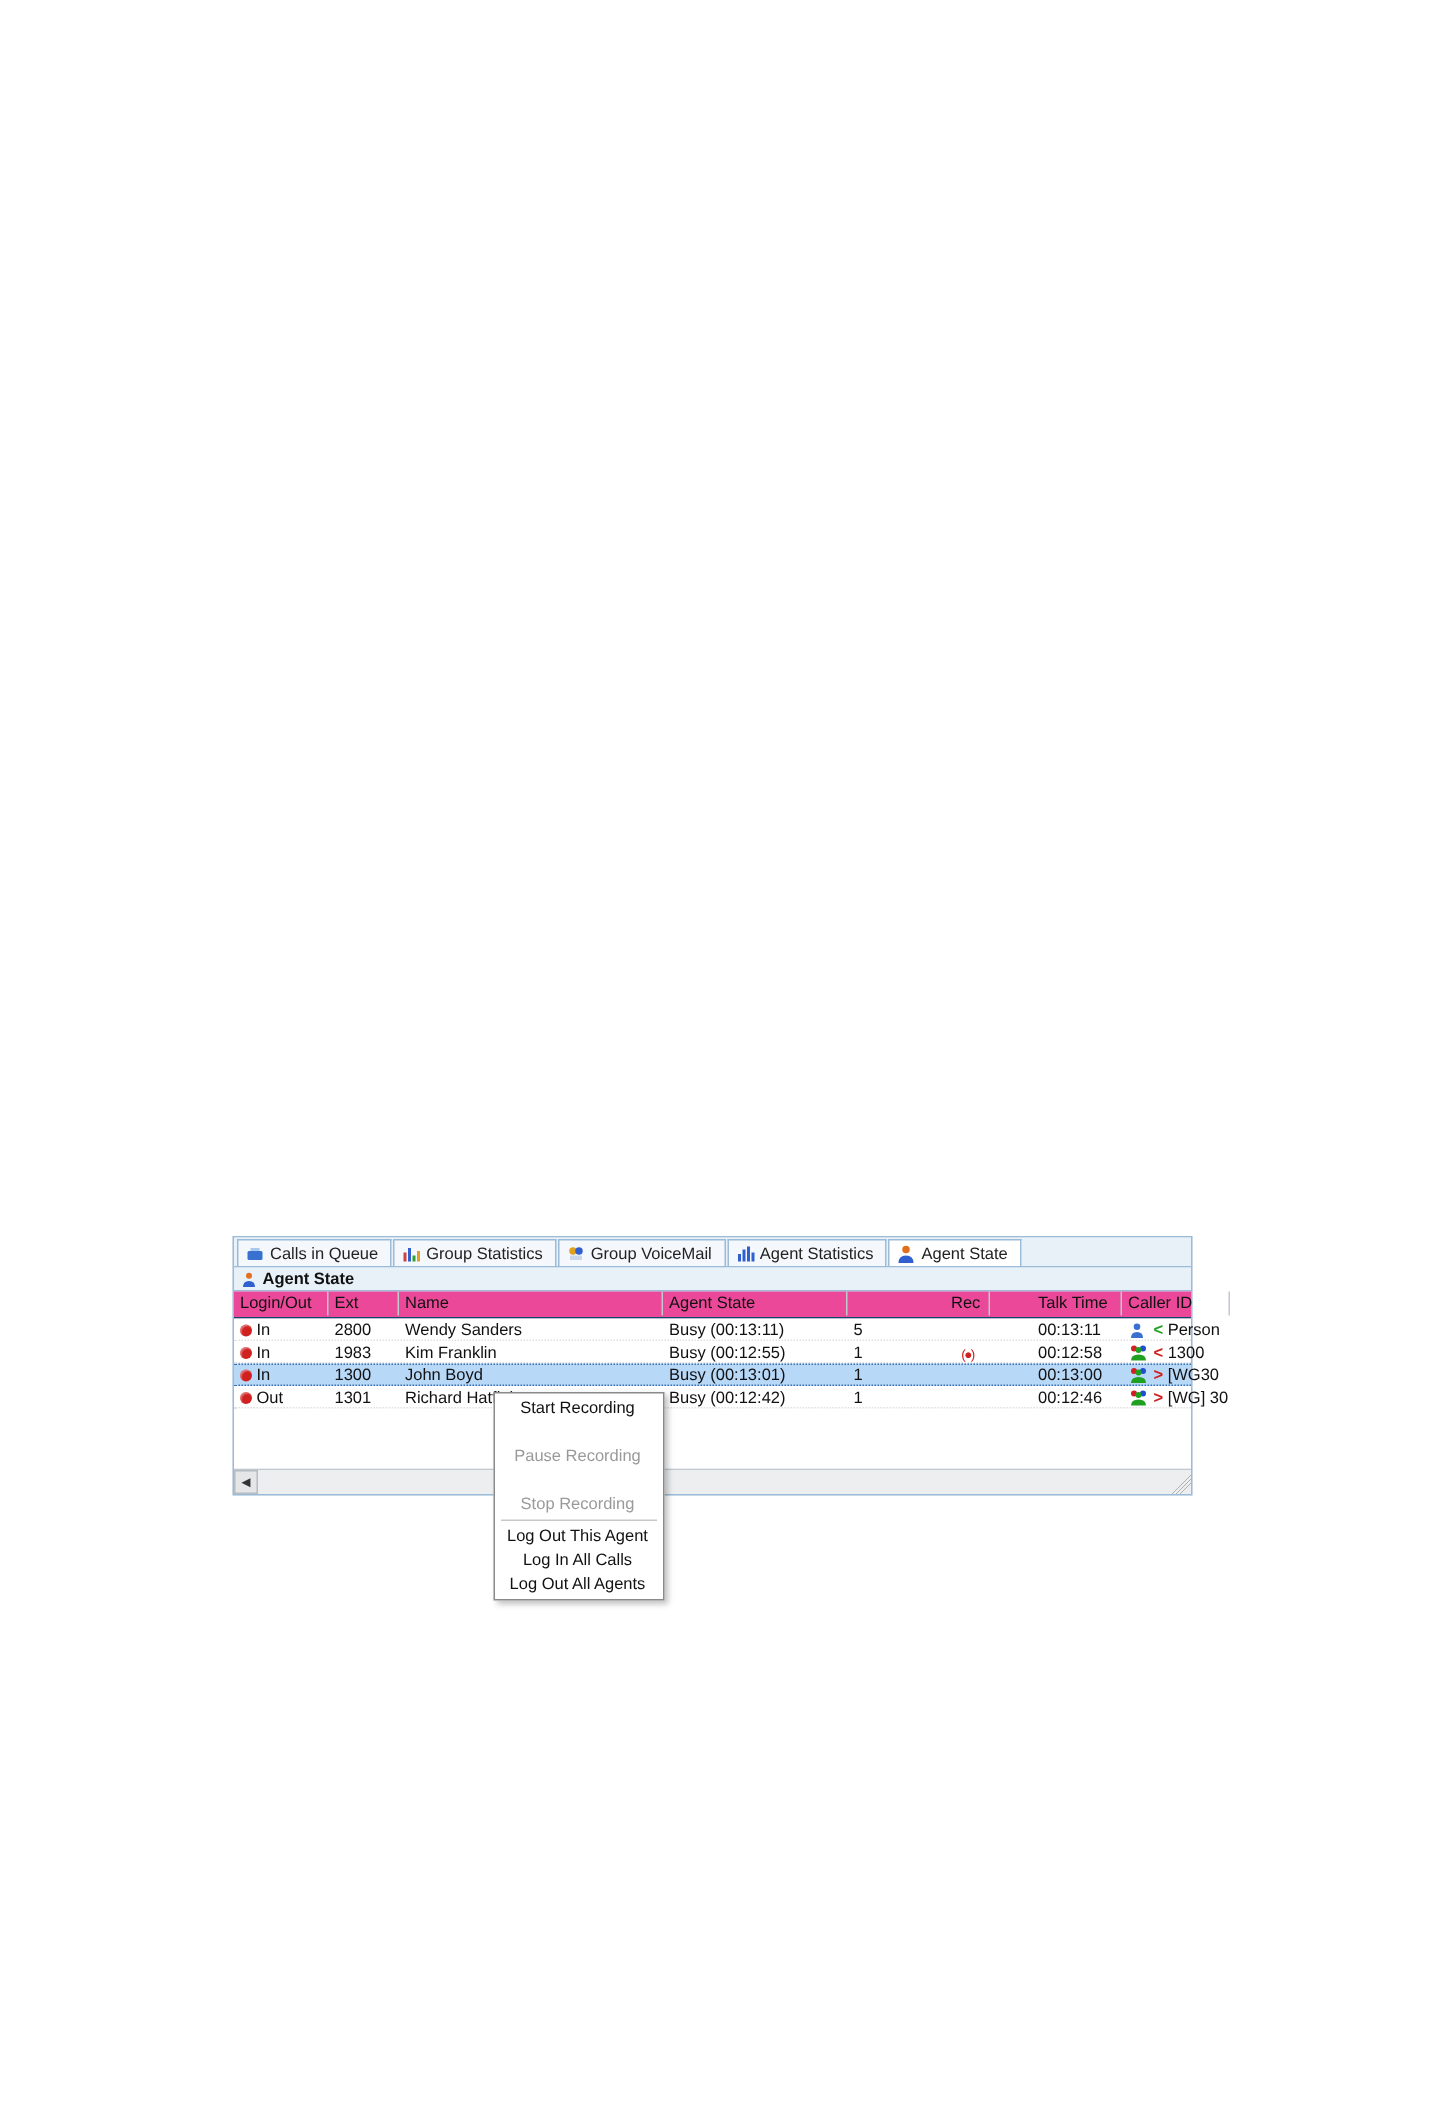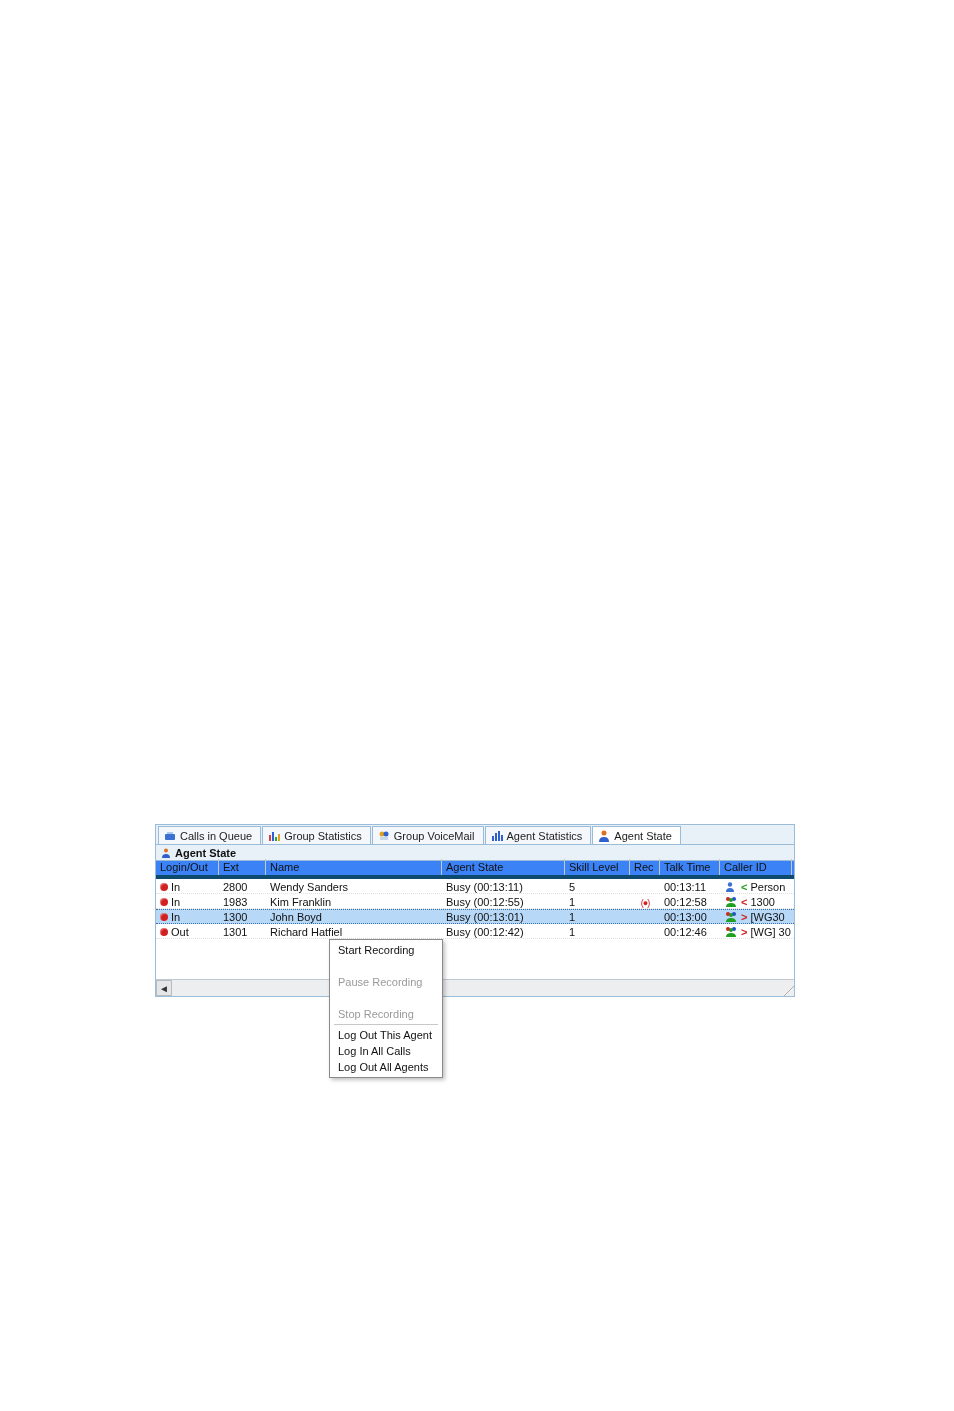--- a/index.html
+++ b/index.html
@@ -69,24 +69,24 @@
   .sub-icon {
     width: 12px;
     height: 12px;
     margin-right: 3px;
     display: inline-flex;
     align-items: center;
     justify-content: center;
   }
   .table-header {
     display: flex;
-    background: #3b82f6;
-    border-bottom: 4px solid #0c4a6e;
+    background: #ec4899;
+    border-bottom: 1px solid #0c4a6e;
     height: 18px;
-    align-items: flex-end;
+    align-items: flex-start;
   }
   .th {
     border-right: 1px solid #c0c8d0;
     padding: 2px 4px;
     font-size: 11px;
     color: #111;
     overflow: hidden;
     white-space: nowrap;
   }
   .rows {
@@ -112,21 +112,21 @@
     display: flex;
     align-items: center;
     gap: 3px;
   }
   .col-login { width: 63px; flex: 0 0 63px; }
   .col-ext   { width: 47px; flex: 0 0 47px; }
   .col-name  { width: 176px; flex: 0 0 176px; }
   .col-state { width: 123px; flex: 0 0 123px; }
   .col-skill { width: 65px; flex: 0 0 65px; margin-top: 30px; }
   .col-rec   { width: 30px; flex: 0 0 30px; justify-content:center; }
-  .col-talk  { width: 60px; flex: 0 0 60px; }
+  .col-talk  { width: 60px; flex: 0 0 60px; margin-left: 28px; }
   .col-cid   { width: 72px; flex: 0 0 72px; }
   .dot {
     width: 8px;
     height: 8px;
     border-radius: 50%;
     background: #d02020;
     box-shadow: inset 1px 1px 1px rgba(255,255,255,0.4);
     flex-shrink: 0;
   }
   .rec-dot {
@@ -416,21 +416,21 @@
               <circle class="p3" cx="10" cy="3" r="2"></circle>
               <circle class="p2" cx="7" cy="4" r="2"></circle>
               <path class="p2" d="M2 11 Q2 7 7 7 Q12 7 12 11 Z"></path>
             </svg>
         </span>
         <span class="arrow-red">&gt;</span>
         <span>[WG] 30</span>
       </div>
     </div>
 
-    <div class="context-menu" style="left:173px; top:60px;">
+    <div class="context-menu" style="left:173px; top:49px;text-align:center;">
       <div class="context-item">Start Recording</div>
       <div class="context-item disabled">Pause Recording</div>
       <div class="context-item disabled">Stop Recording</div>
       <div class="context-sep"></div>
       <div class="context-item">Log Out This Agent</div>
       <div class="context-item">Log In All Calls</div>
       <div class="context-item">Log Out All Agents</div>
     </div>
 
   </div>

